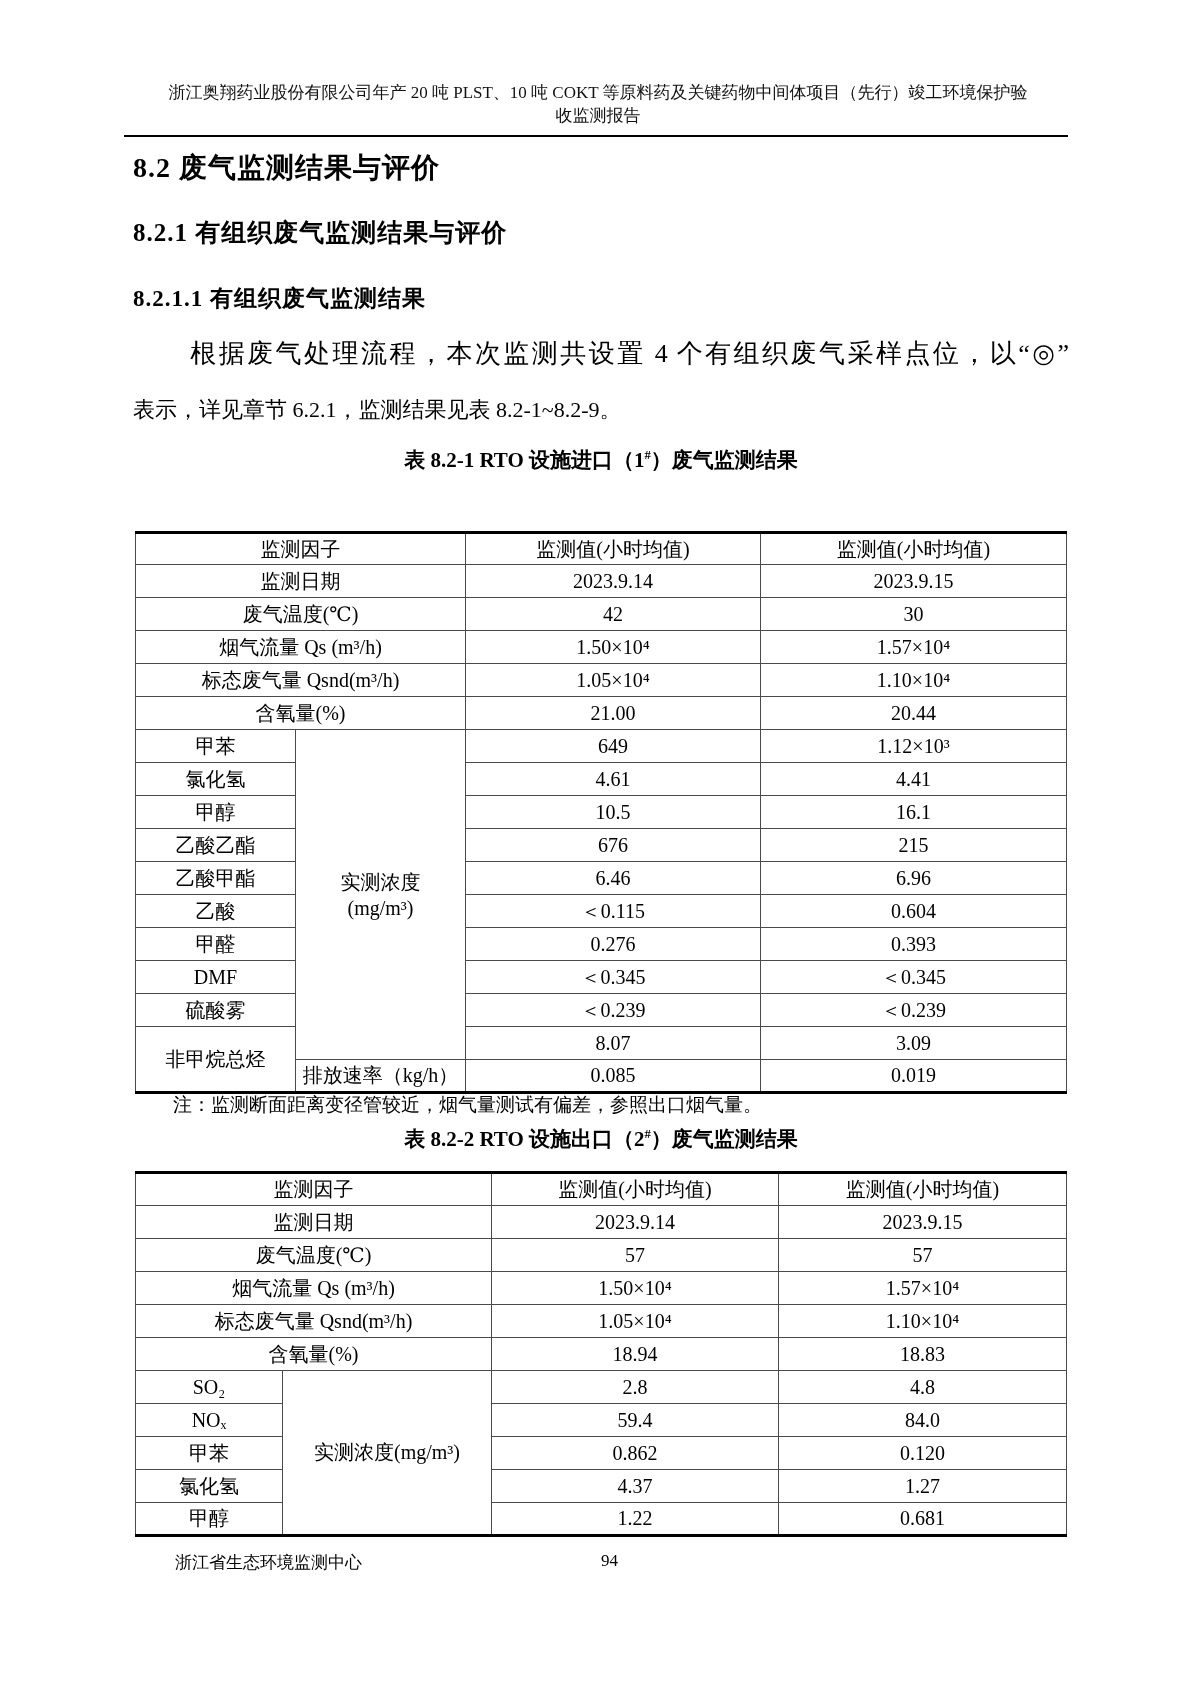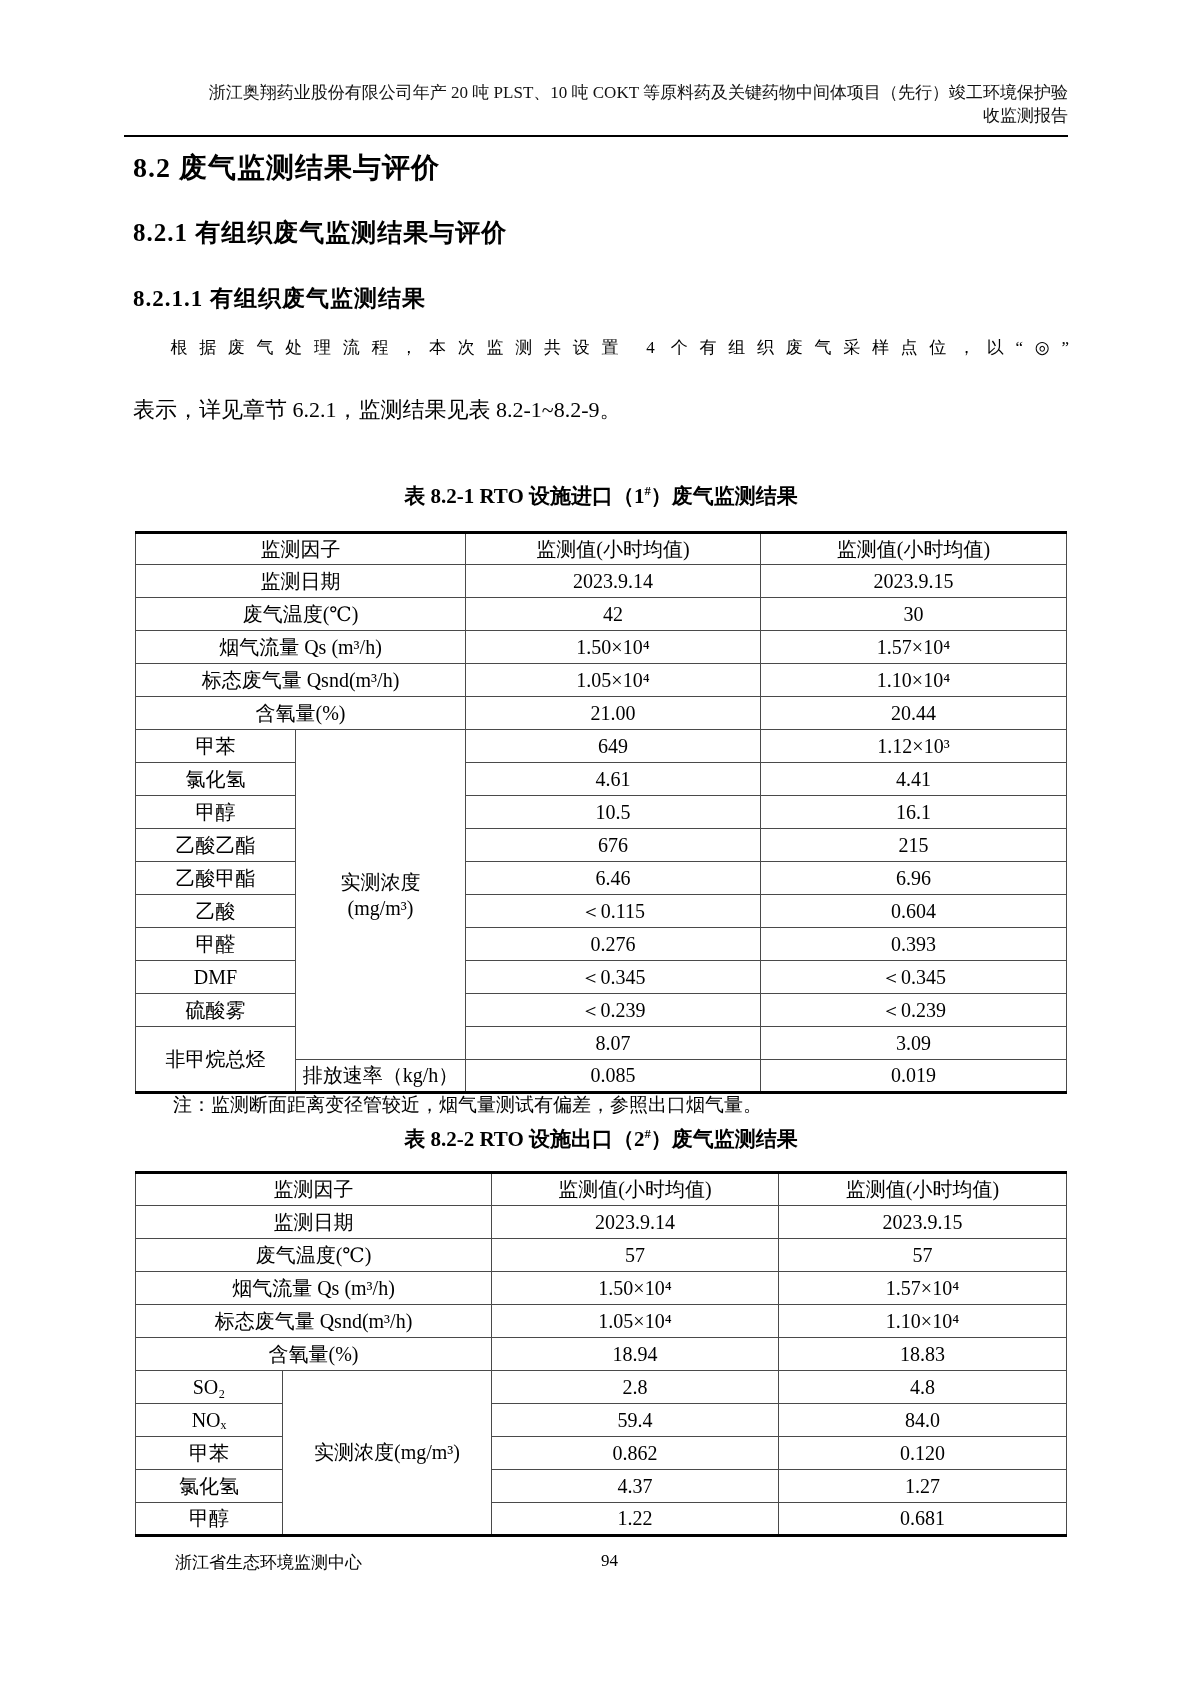--- a/index.html
+++ b/index.html
@@ -7,36 +7,36 @@
     position:relative;
     width:1190px;height:1683px;
     background:#ffffff;
     font-family:"Liberation Serif","DejaVu Serif",serif;
     color:#000;
     overflow:hidden;
     margin:0 auto;
   }
   .doc-header{
     position:absolute;top:81px;left:128px;width:940px;
-    text-align:right;font-size:17px;line-height:23px;color:#111;
+    text-align:center;font-size:17px;line-height:23px;color:#111;
   }
   .header-rule{
     position:absolute;top:135px;left:124px;width:944px;
     border-top:2px solid #000;height:0;
   }
   .h1{position:absolute;top:149px;left:133px;font-size:28px;font-weight:bold;letter-spacing:1px;}
   .h2{position:absolute;top:216px;left:133px;font-size:25px;font-weight:bold;letter-spacing:1px;}
   .h3{position:absolute;top:283px;left:133px;font-size:23px;font-weight:bold;letter-spacing:1px;}
   .para-line1{
     position:absolute;top:336px;left:133px;width:936px;
-    font-size:17px;text-align:justify;text-align-last:justify;text-indent:2.2em;
+    font-size:26px;text-align:justify;text-align-last:justify;text-indent:2.2em;
   }
   .para-line2{position:absolute;top:395px;left:133px;width:936px;font-size:22px;}
   .tbl-title{position:absolute;left:133px;width:936px;text-align:center;font-size:21px;font-weight:bold;}
-  .t1-title{top:446px;margin-top:36px;}
+  .t1-title{top:446px;}
   .t2-title{top:1125px;}
   .sup{font-size:0.6em;vertical-align:super;font-weight:bold;}
   table.tbl{
     position:absolute;left:135px;width:931px;
     border-collapse:collapse;table-layout:fixed;
     border-top:3px solid #000;border-bottom:3px solid #000;
     border-left:1px solid #4a4a4a;border-right:1px solid #4a4a4a;margin-top:14px;
   }
   .t1{top:517px;}
   .t2{top:1157px;}

